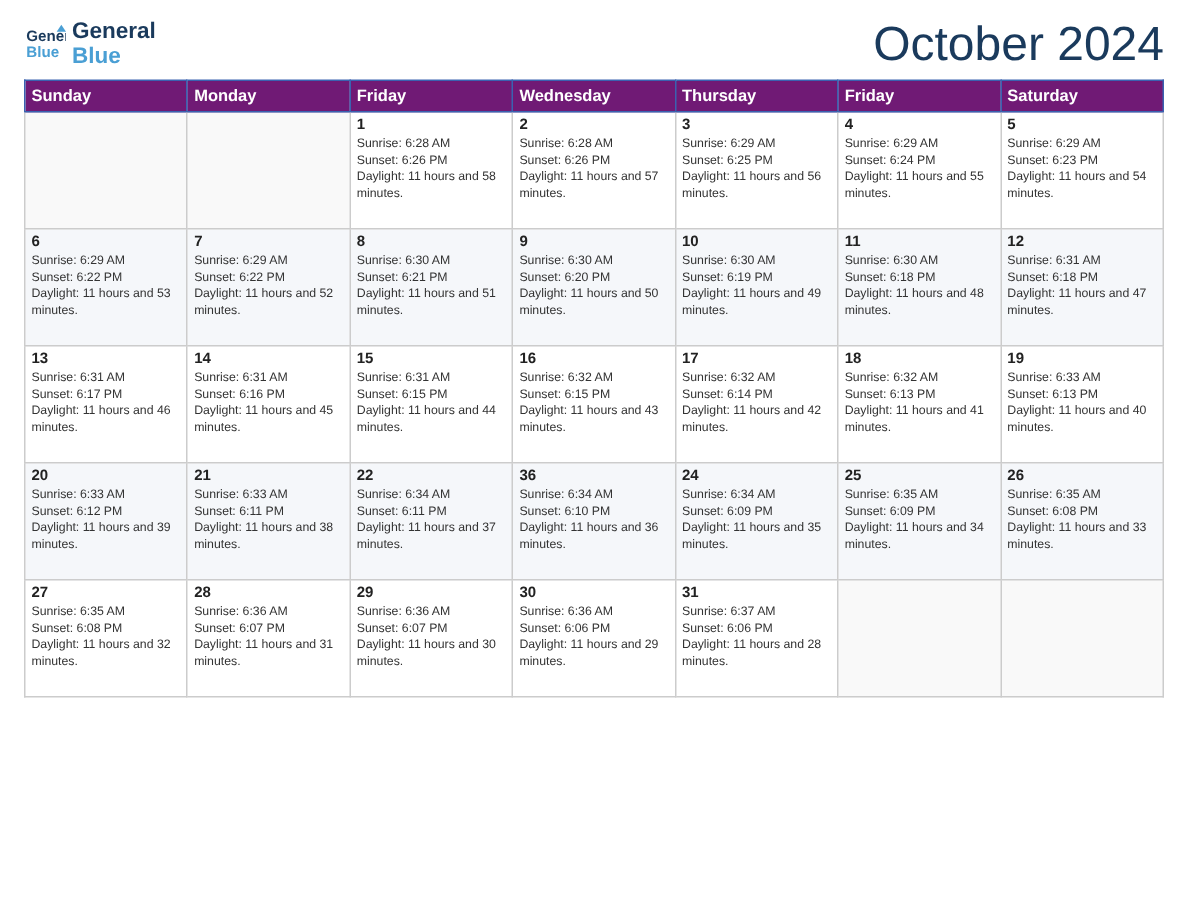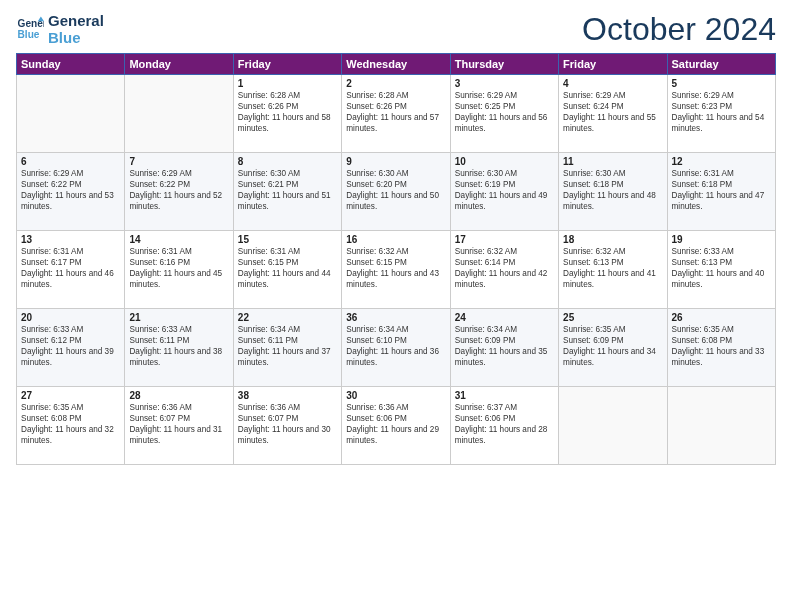--- a/index.html
+++ b/index.html
@@ -237,21 +237,21 @@
         <tr>
           <td>
             <span class="day-number">27</span>
             <div class="day-info">Sunrise: 6:35 AM<br>Sunset: 6:08 PM<br>Daylight: 11 hours and 32 minutes.</div>
           </td>
           <td>
             <span class="day-number">28</span>
             <div class="day-info">Sunrise: 6:36 AM<br>Sunset: 6:07 PM<br>Daylight: 11 hours and 31 minutes.</div>
           </td>
           <td>
-            <span class="day-number">38</span>
+            <span class="day-number">29</span>
             <div class="day-info">Sunrise: 6:36 AM<br>Sunset: 6:07 PM<br>Daylight: 11 hours and 30 minutes.</div>
           </td>
           <td>
             <span class="day-number">30</span>
             <div class="day-info">Sunrise: 6:36 AM<br>Sunset: 6:06 PM<br>Daylight: 11 hours and 29 minutes.</div>
           </td>
           <td>
             <span class="day-number">31</span>
             <div class="day-info">Sunrise: 6:37 AM<br>Sunset: 6:06 PM<br>Daylight: 11 hours and 28 minutes.</div>
           </td>

